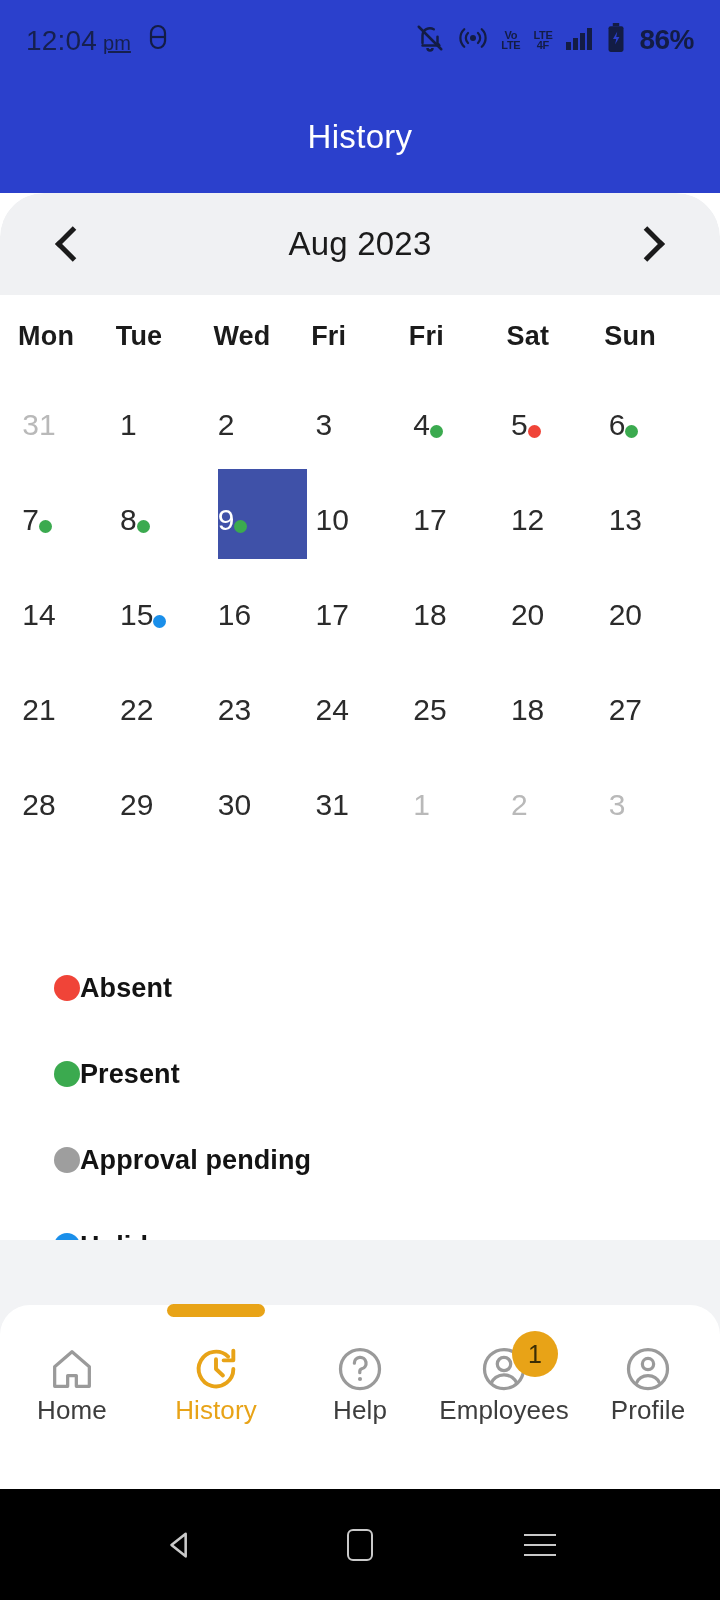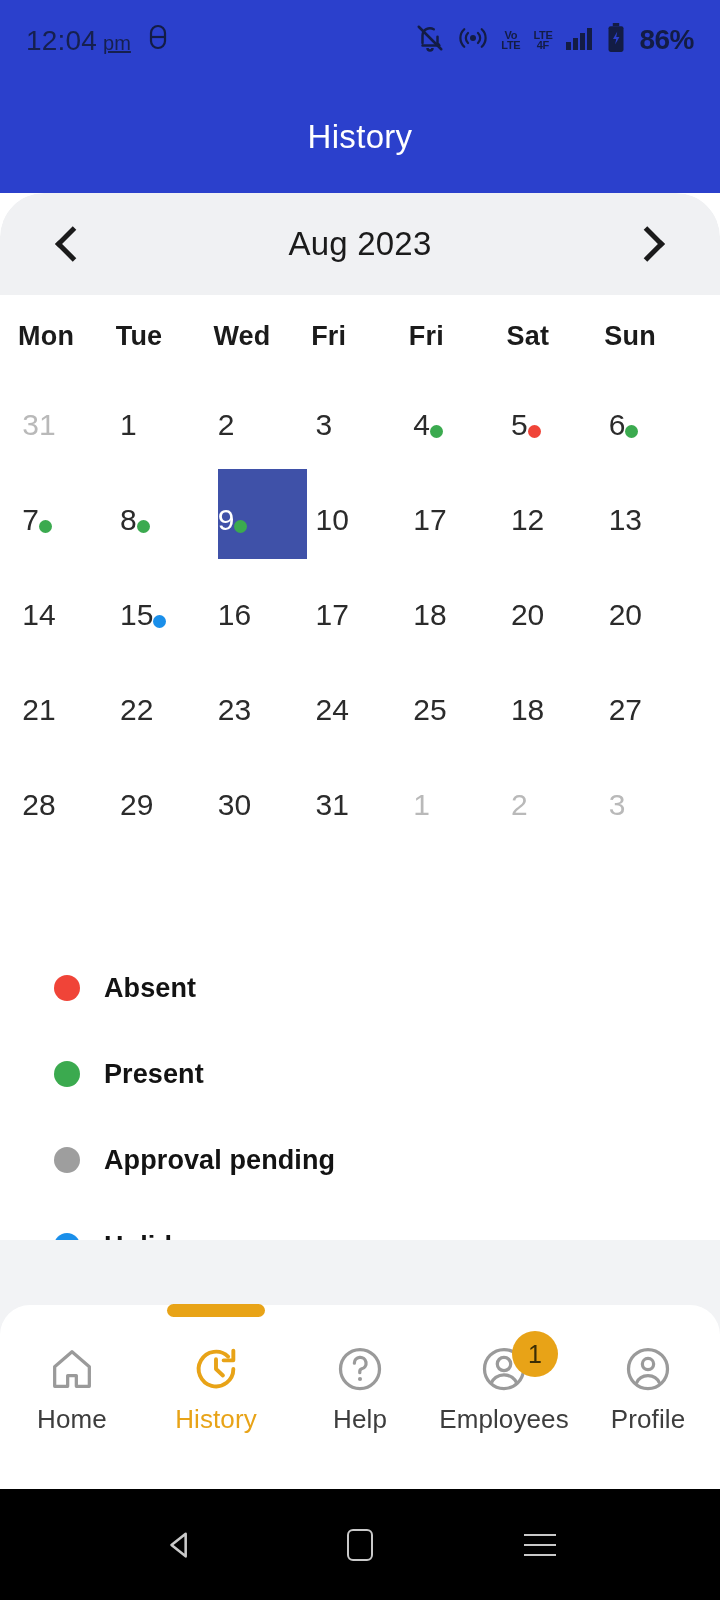--- a/index.html
+++ b/index.html
@@ -89,21 +89,21 @@
   .day-cell.selected .day-hit { background:#3F51A8; }
   .day-cell.selected .day-num { color:#ffffff; }
   .dot { width:13px; height:13px; border-radius:50%; margin-top:13px; }
   .dot.green  { background:#3BAA4F; }
   .dot.red    { background:#F04438; }
   .dot.blue   { background:#1A8FEA; }
   .dot.none   { background:transparent; }
 
   
   #legend { padding:96px 0 0 54px; }
-  .legend-row { display:flex; align-items:center; gap:24px; height:86px; }
+  .legend-row { display:flex; align-items:center; height:86px; }
   .legend-dot { width:26px; height:26px; border-radius:50%; flex:none; }
   .legend-label { font-size:27px; font-weight:700; color:#131313; letter-spacing:.1px; }
 
   
   #nav-backdrop {
     position:absolute; left:0; top:1240px; width:720px; height:130px;
     background:#F2F3F5;
   }
 
   
@@ -116,21 +116,21 @@
   .nav-item {
     flex:1; position:relative;
     display:flex; flex-direction:column; align-items:center;
     padding-top:38px; cursor:pointer;
   }
   .nav-indicator {
     position:absolute; top:-1px; left:50%; transform:translateX(-50%);
     width:98px; height:13px; border-radius:8px; background:#E8A317;
   }
   .nav-icon { width:52px; height:52px; position:relative; }
-  .nav-label { margin-top:9px; font-size:26px; color:#3d3d3d; letter-spacing:.1px; }
+  .nav-label { font-size:26px; color:#3d3d3d; letter-spacing:.1px; }
   .nav-item.active .nav-label { color:#E8A317; }
   .nav-badge {
     position:absolute; top:26px; left:calc(50% + 8px);
     width:46px; height:46px; border-radius:50%;
     background:#E8A317; color:#3a2d05;
     font-size:25px; display:flex; align-items:center; justify-content:center;
     font-weight:400;
   }
 
   

